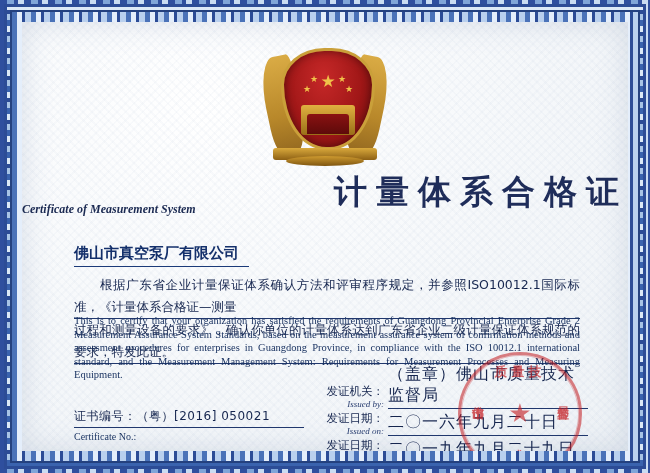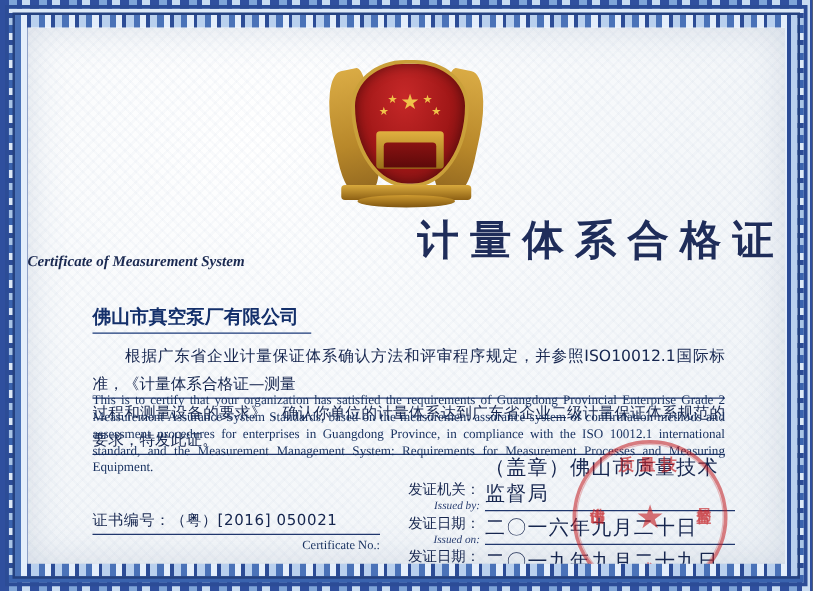--- a/index.html
+++ b/index.html
@@ -246,21 +246,20 @@
     font-family: "DejaVu Sans", sans-serif;
     font-size: 12px;
     color: #16264f;
     letter-spacing: .5px;
   }
   .cert-no .en {
     font-family: "Liberation Serif", serif;
     font-size: 10px;
     color: #17305f;
     margin-top: 3px;
-    text-align: right;
   }
   .cert-no .line {
     border-bottom: 1px solid #20376d;
     padding-bottom: 2px;
     display: block;
   }
 
   
   .issue-block {
     position: absolute;

